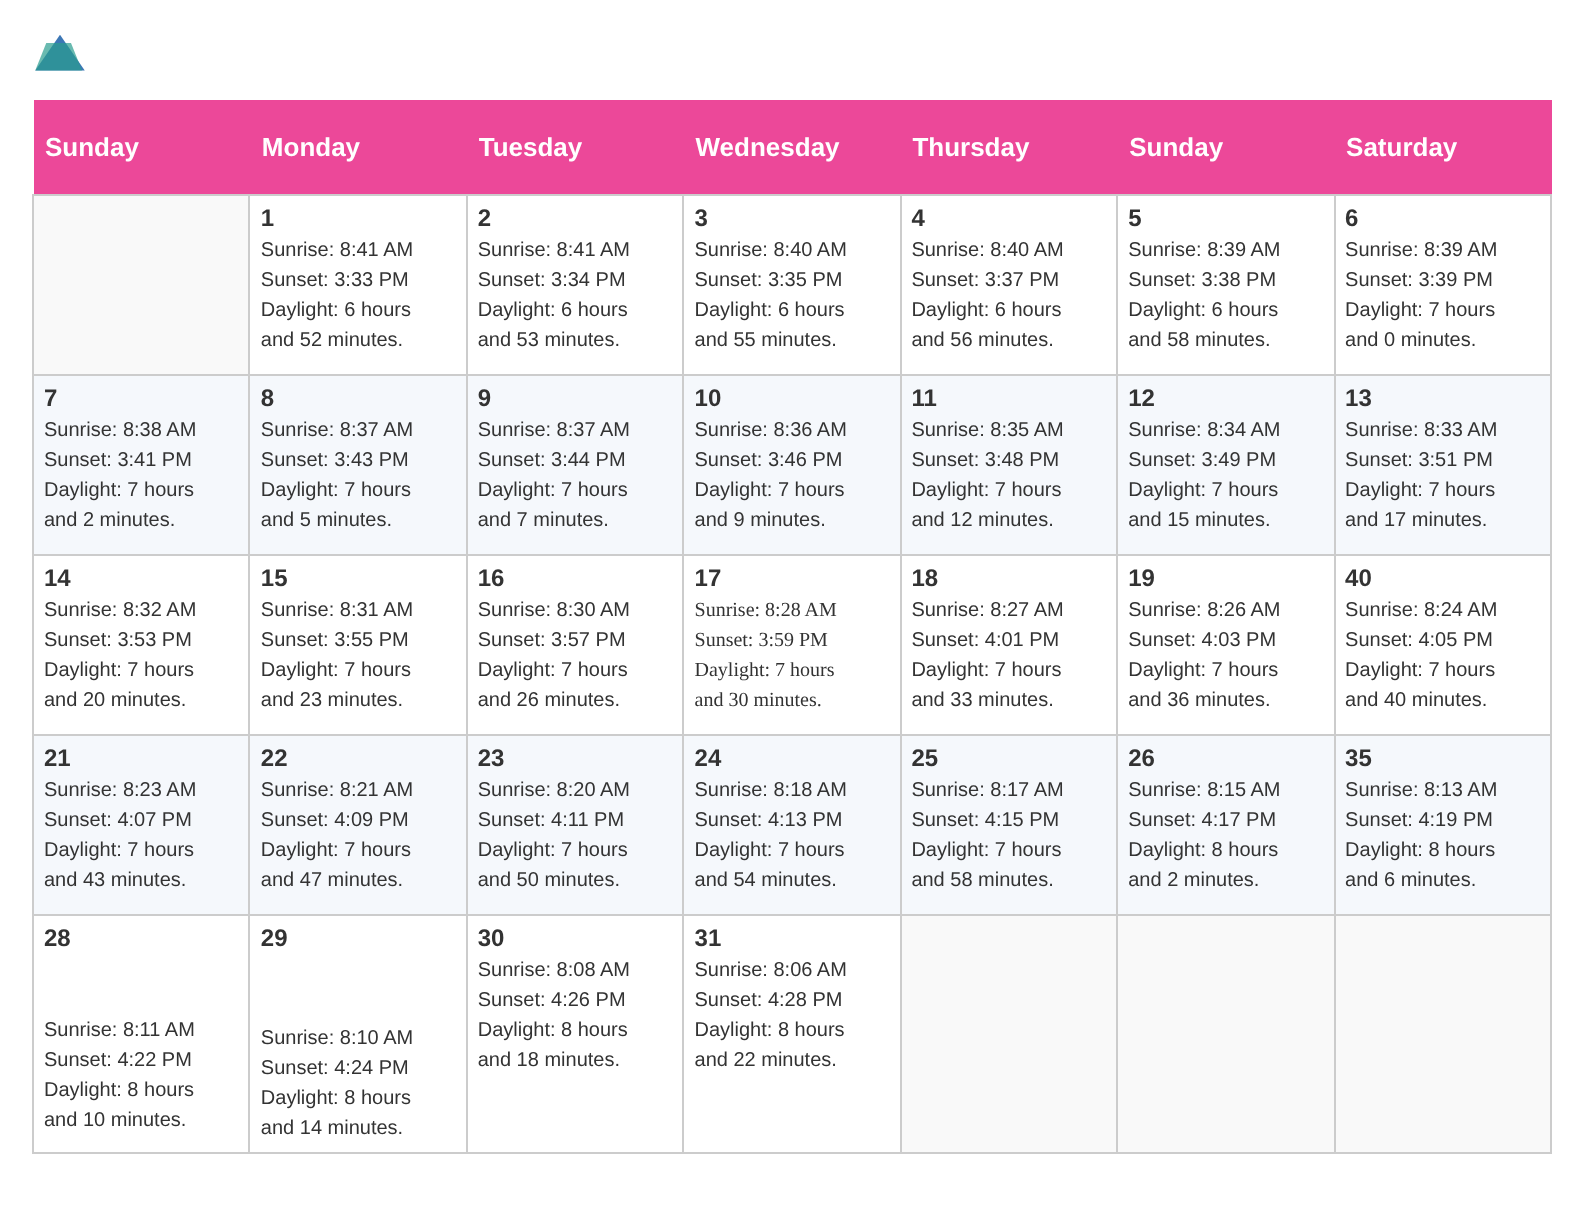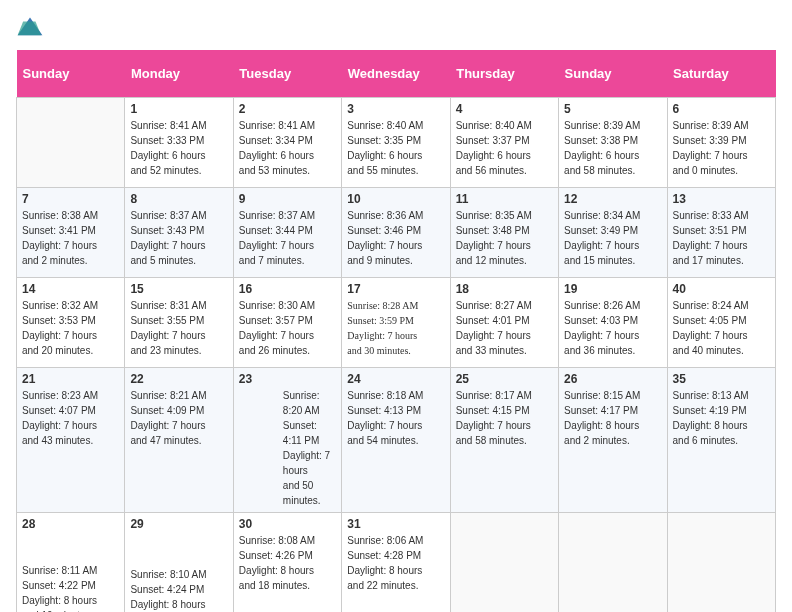--- a/index.html
+++ b/index.html
@@ -280,21 +280,21 @@
         </td>
         <td>
           <span class="day-number">22</span>
           <div class="day-info" style="white-space: pre-line;">Sunrise: 8:21 AM
 Sunset: 4:09 PM
 Daylight: 7 hours
 and 47 minutes.</div>
         </td>
         <td>
           <span class="day-number">23</span>
-          <div class="day-info" style="white-space: pre-line; margin-left: 44px;">Sunrise: 8:20 AM
+          <div class="day-info" style="white-space: pre-line;">Sunrise: 8:20 AM
 Sunset: 4:11 PM
 Daylight: 7 hours
 and 50 minutes.</div>
         </td>
         <td>
           <span class="day-number">24</span>
           <div class="day-info" style="white-space: pre-line;">Sunrise: 8:18 AM
 Sunset: 4:13 PM
 Daylight: 7 hours
 and 54 minutes.</div>

